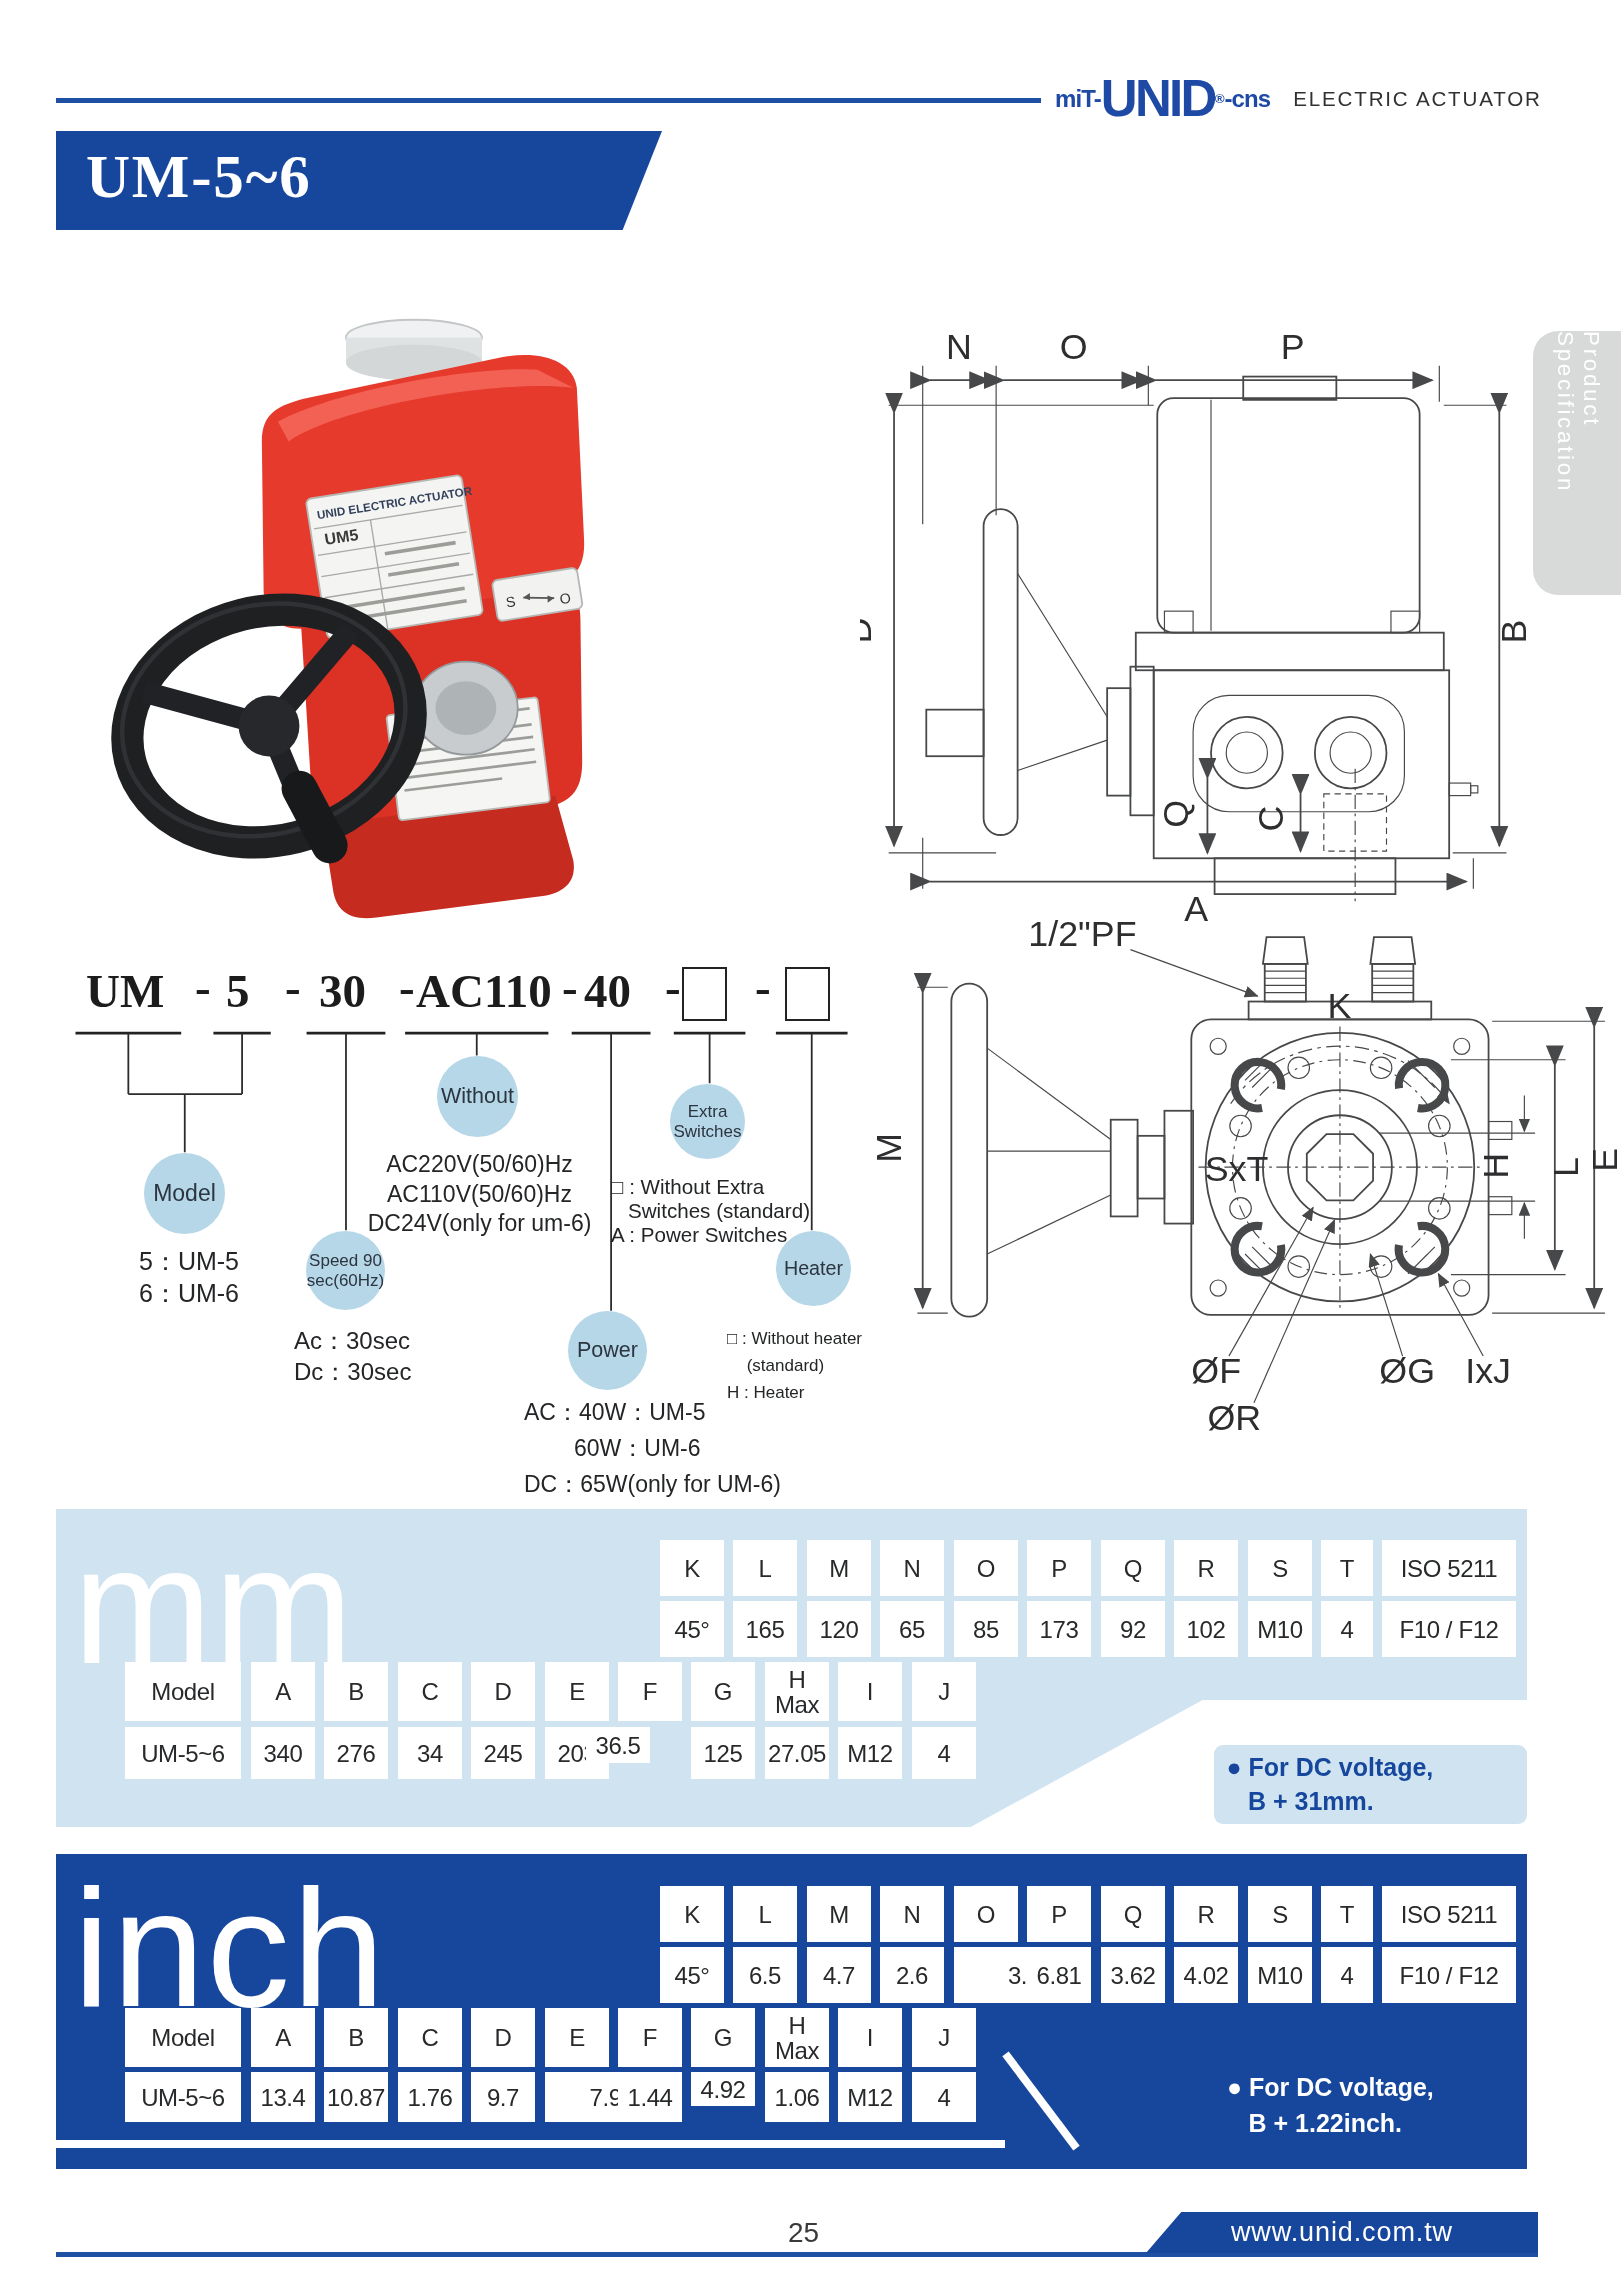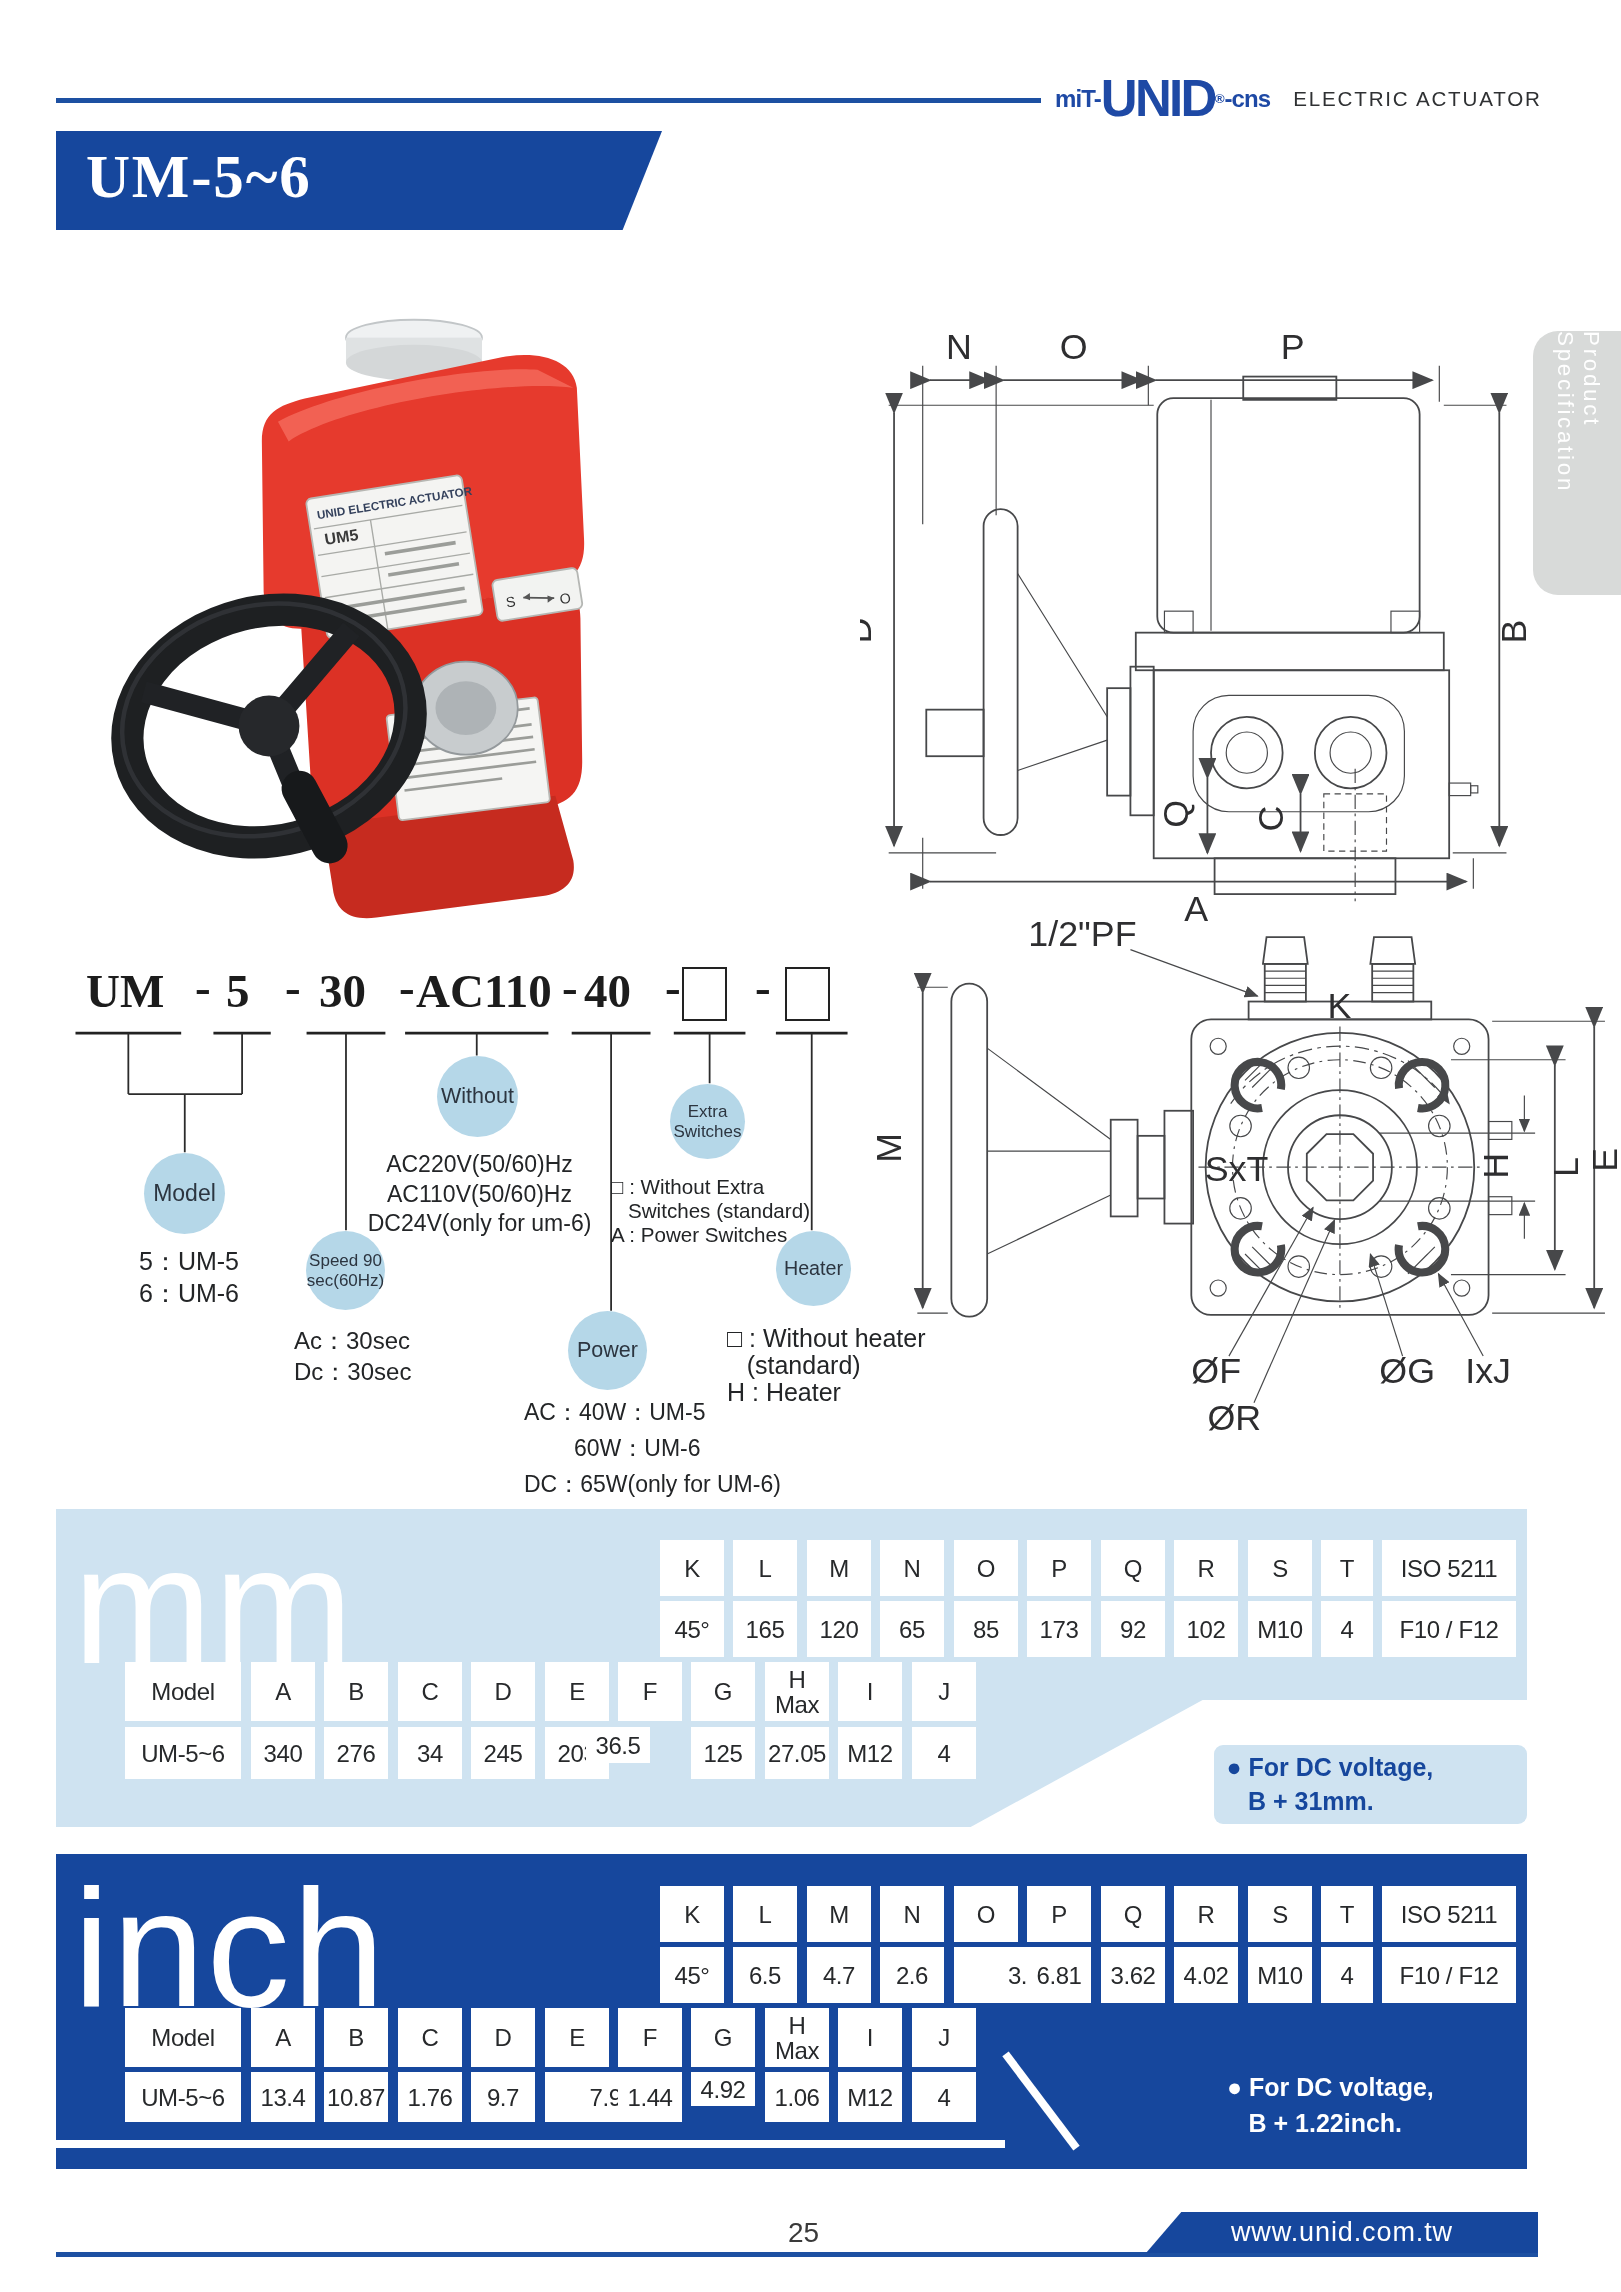--- a/index.html
+++ b/index.html
@@ -315,21 +315,21 @@
         <div class="">Switches</div>
       </div>
       <div class="note" style="left: 611px; top: 1175px; font-size: 20.6px; line-height: 24px;">
         <div class="">□ : Without Extra</div>
         <div class="" style="padding-left: 17px;">Switches (standard)</div>
         <div class="">A : Power Switches</div>
       </div>
       <div class="bubble" style="left: 776px; top: 1231px; width: 75px; height: 75px; font-size: 19.7px;">
         <div class="">Heater</div>
       </div>
-      <div class="note" style="left: 727px; top: 1325px; font-size: 25px; line-height: 27px;">
+      <div class="note" style="left: 727px; top: 1325px; font-size: 17px; line-height: 27px;">
         <div class="">□ : Without heater</div>
         <div class="" style="padding-left: 19.7px;">(standard)</div>
         <div class="">H : Heater</div>
       </div>
     </div>
 
   <div id="mm-box"></div>
   <div id="mm-unit" class="unit-label">mm</div>
   <div id="mm-corner"></div>
   <div id="mm-note">

